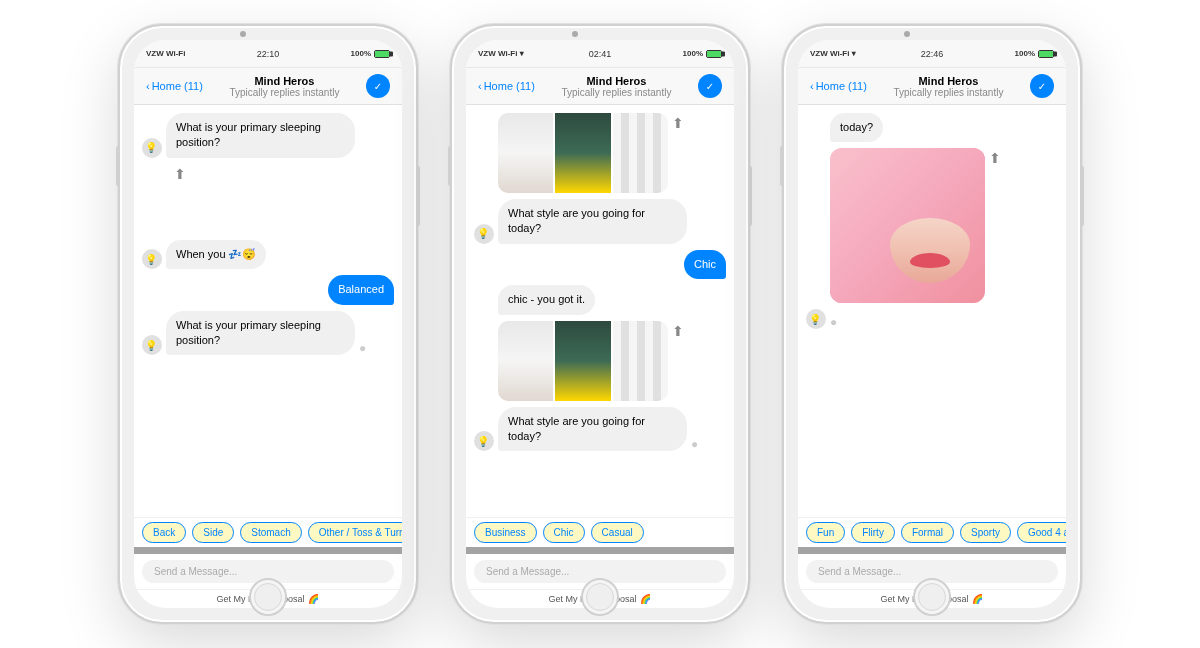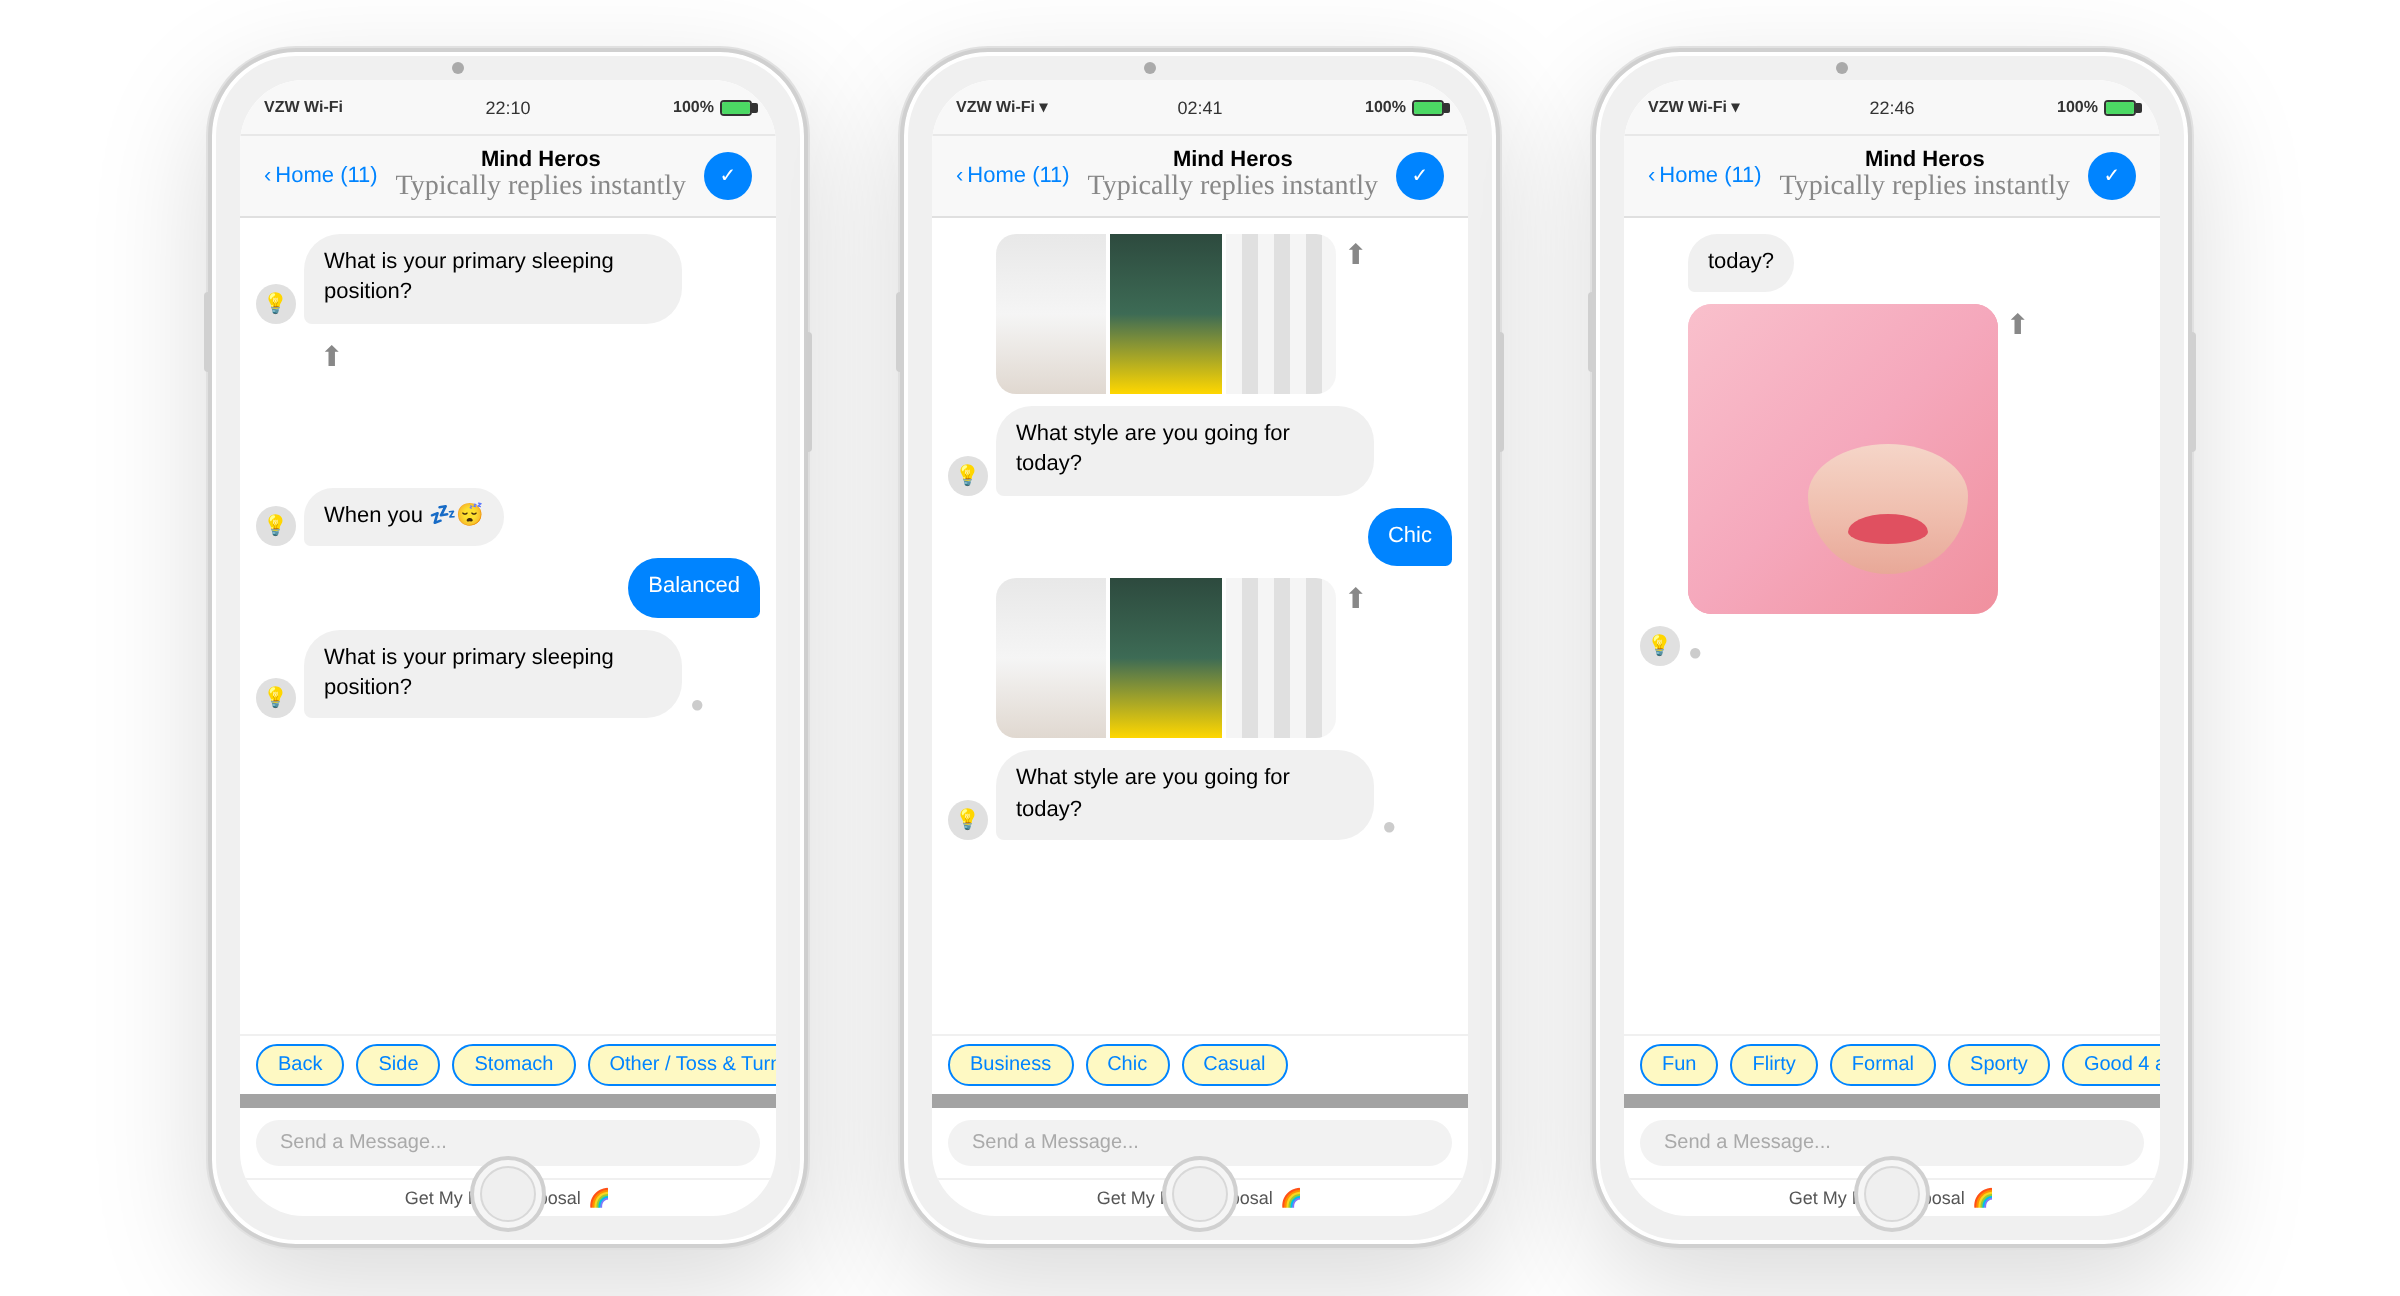--- a/index.html
+++ b/index.html
@@ -7,21 +7,21 @@
       background: #ffffff;
       display: flex;
       justify-content: center;
       align-items: center;
       width: 1200px;
       height: 648px;
       font-family: -apple-system, BlinkMacSystemFont, 'Helvetica Neue', Arial, sans-serif;
     }
     .phones-container {
       display: flex;
-      gap: 46px;
+      gap: 32px;
       align-items: flex-end;
       justify-content: center;
       padding: 20px;
     }
     .phone-wrapper {
       position: relative;
       width: 300px;
       height: 600px;
     }
     .phone-frame {
@@ -140,23 +140,22 @@
     .header-center {
       flex: 1;
       text-align: center;
     }
     .header-name {
       font-size: 11px;
       font-weight: 600;
       color: #000;
     }
     .header-sub {
-      font-size: 14px;
+      font-size: 10px;
       color: #888;
-      font-family: Liberation Serif, serif;
     }
     .header-actions {
       display: flex;
       gap: 6px;
       align-items: center;
     }
     .check-btn {
       background: #0084ff;
       border-radius: 50%;
       width: 24px;
@@ -461,20 +460,24 @@
               <span class="share-icon">⬆</span>
             </div>
           </div>
           <div class="bubble-row bot">
             <div class="bot-avatar">💡</div>
             <div class="bubble bot-bubble">What style are you going for today?</div>
           </div>
           <div class="bubble-row user">
             <div class="bubble user-bubble">Chic</div>
           </div>
+          <div class="bubble-row bot">
+            <div style="width:20px;flex-shrink:0"></div>
+            <div class="bubble bot-bubble">chic - you got it.</div>
+          </div>
 
           <div class="bubble-row bot">
             <div style="width:20px;flex-shrink:0"></div>
             <div class="image-share">
               <div class="fashion-grid">
                 <div class="fashion-col white-outfit"></div>
                 <div class="fashion-col green-outfit"></div>
                 <div class="fashion-col striped"></div>
               </div>
               <span class="share-icon">⬆</span>

